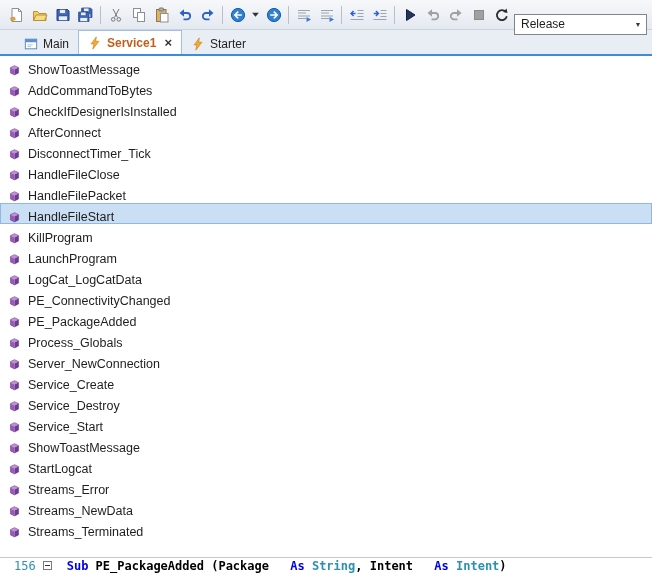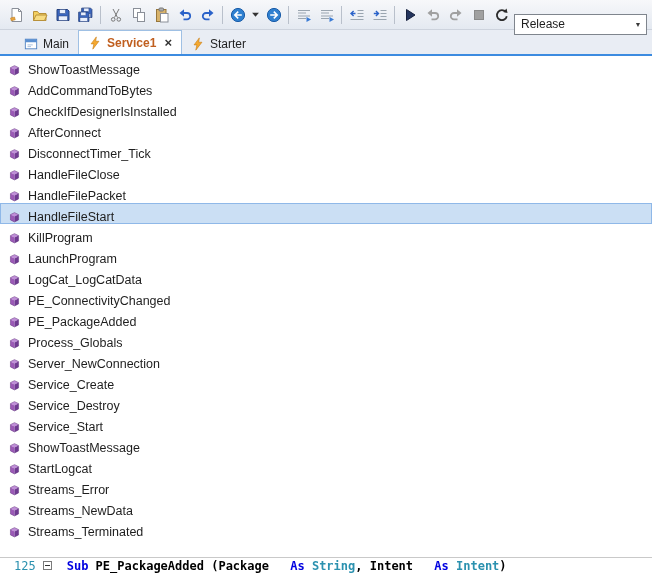--- a/index.html
+++ b/index.html
@@ -537,18 +537,18 @@
             <path d="M3 4.4l5 2.4v6.7L3 11z" fill="#9b59b6"></path>
             <path d="M13 4.4L8 6.8v6.7l5-2.5z" fill="#6f3a91"></path>
             <path d="M8 2l5 2.4V11l-5 2.5L3 11V4.4z" fill="none" stroke="#5d2d7a" stroke-width=".6"></path>
           </svg>
         </span>
         <span class="m-label">Streams_Terminated</span>
       </div>
     </div>
 
   <div class="codeline">
-    <span class="linenum">125</span>
+    <span class="linenum">156</span>
     <span class="collapse-box"><i></i></span>
     <span><span class="tok-keyword">Sub </span><span class="tok-name">PE_PackageAdded</span><span class="tok-plain"> (Package </span><span class="tok-keyword">As</span><span class="tok-plain"> </span><span class="tok-type">String</span><span class="tok-plain">, Intent </span><span class="tok-keyword">As</span><span class="tok-plain"> </span><span class="tok-type">Intent</span><span class="tok-plain">)</span></span>
   </div>
 
 </div>
 
 </body></html>

